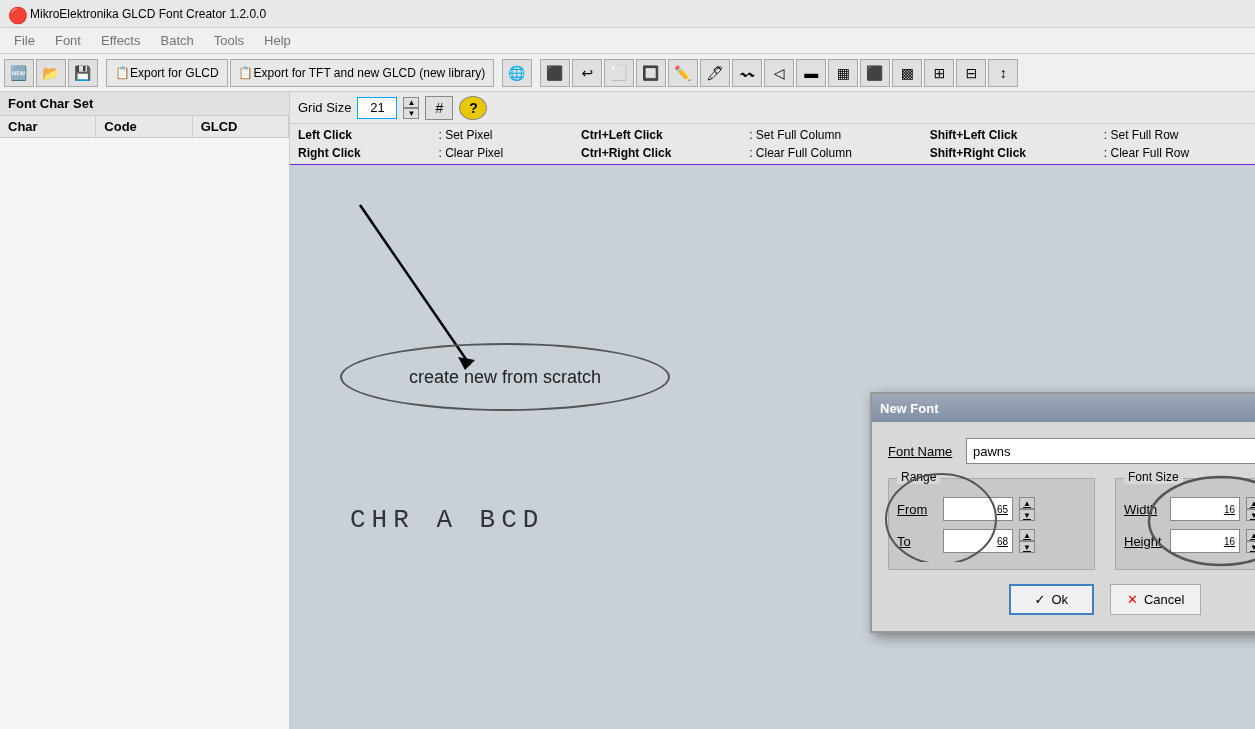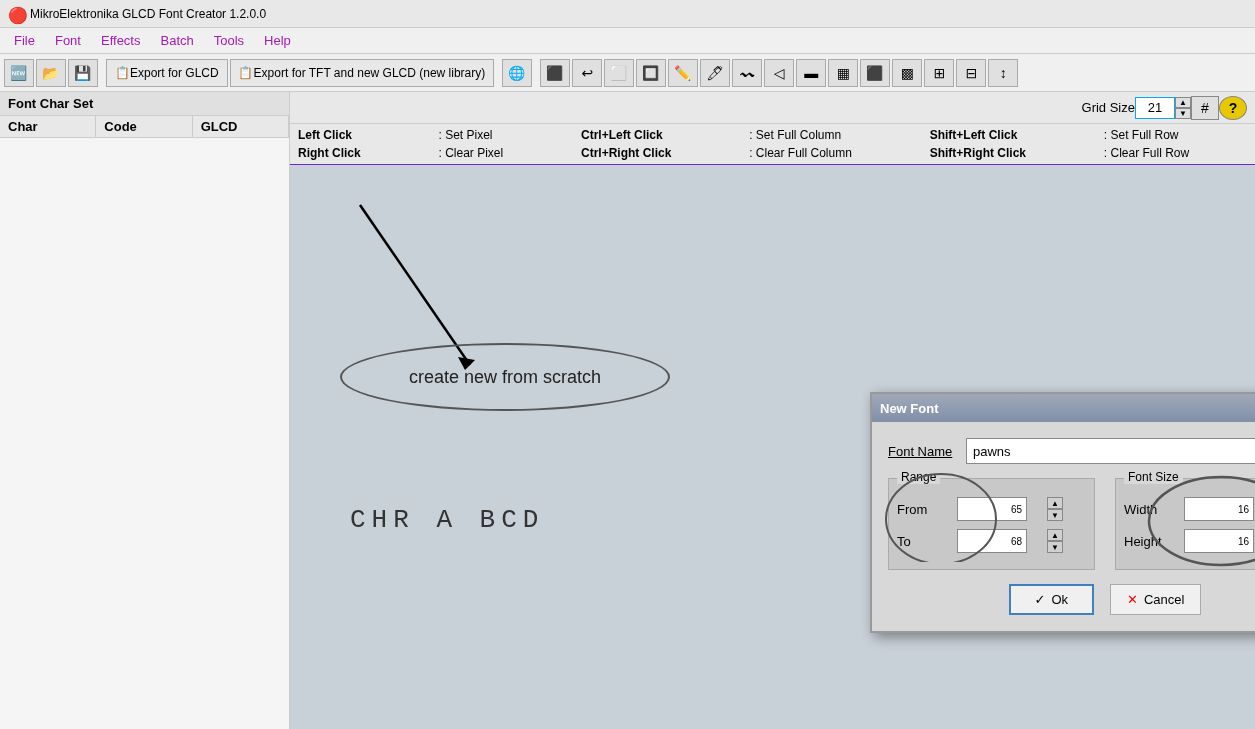--- a/index.html
+++ b/index.html
@@ -24,21 +24,21 @@
       height: 26px;
       display: flex;
       align-items: center;
       padding: 0 4px;
       border-bottom: 1px solid #ccc;
     }
     .menu-item {
       padding: 3px 10px;
       cursor: pointer;
       font-size: 13px;
-      color: #a21caf;
+      color: #737373;
     }
 
     
     .toolbar {
       background: #f0f0f0;
       height: 38px;
       display: flex;
       align-items: center;
       padding: 2px 4px;
       border-bottom: 1px solid #ccc;
@@ -107,22 +107,21 @@
     }
 
     
     .grid-size-bar {
       background: #e8e8e8;
       height: 32px;
       display: flex;
       align-items: center;
       padding: 0 8px;
       border-bottom: 1px solid #ccc;
-      gap: 0;
-      justify-content: flex-end;
+      gap: 6px;
     }
     .grid-size-label { font-size: 13px; }
     .grid-size-input {
       width: 40px; height: 22px;
       border: 1px solid #0ea5e9;
       text-align: center;
       font-size: 13px;
     }
     .spinner-btn {
       display: flex; flex-direction: column;
@@ -261,21 +260,22 @@
       top: -9px;
       left: 8px;
       background: #d8d8d8;
       padding: 0 4px;
       font-size: 12px;
     }
     .dialog-field-row {
       display: flex;
       align-items: center;
       margin-bottom: 8px;
-      gap: 20px;
+      gap: 6px;
+      text-decoration: underline;
     }
     .dialog-field-label {
       font-size: 13px;
       min-width: 40px;
     }
     .dialog-number-input {
       width: 70px;
       height: 24px;
       border: 1px solid #888;
       background: #fff;

